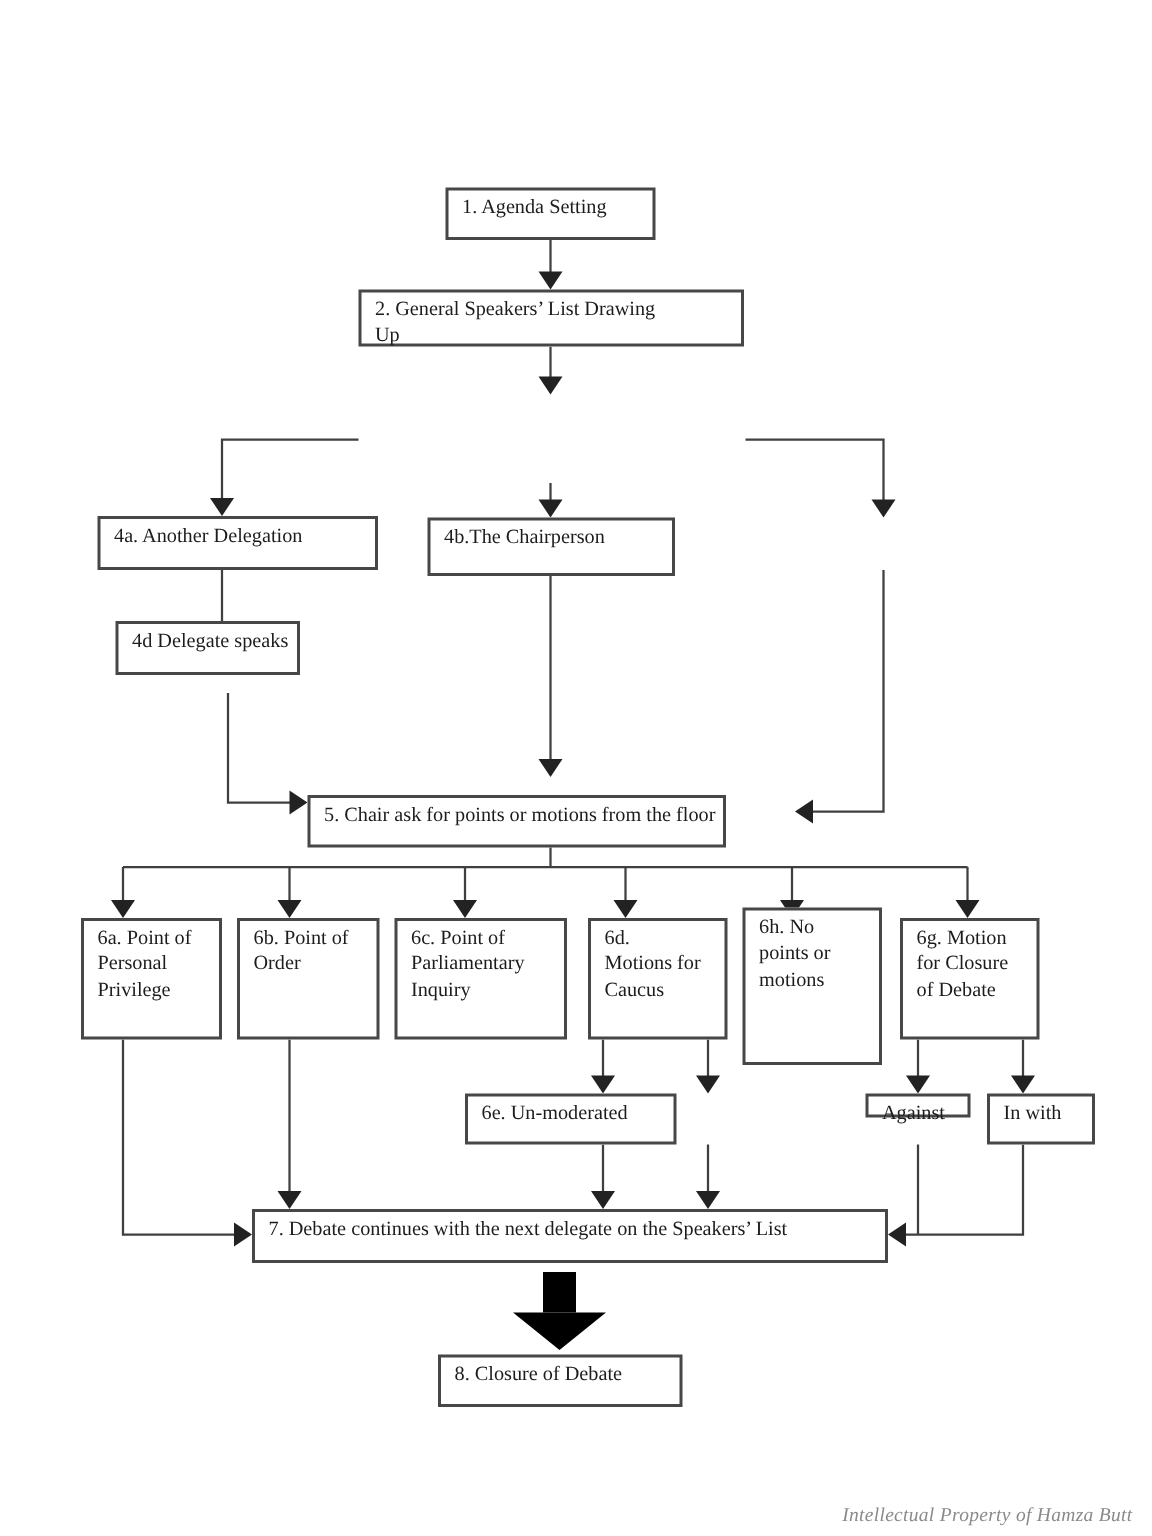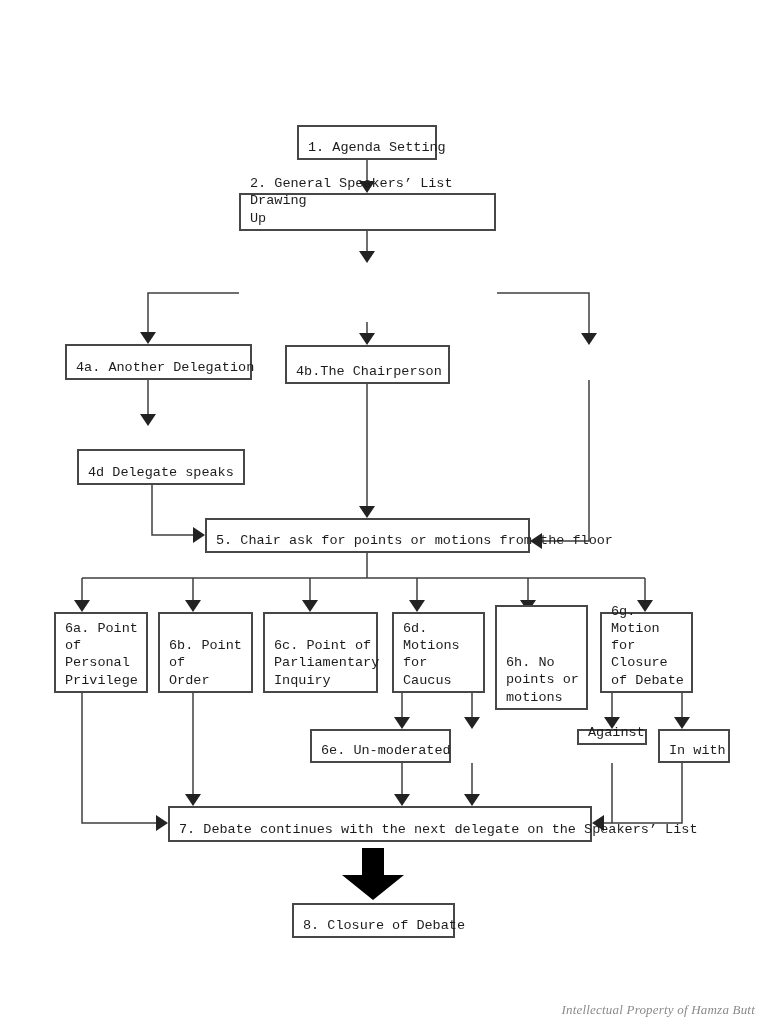--- a/index.html
+++ b/index.html
@@ -10,26 +10,25 @@
     position:relative;
     overflow:hidden;
   }
   .stage{position:absolute;left:0;top:0;width:768px;height:1024px;}
   .node{
     position:absolute;
     box-sizing:border-box;
     border:2px solid #474747;
     background:#ffffff;
     display:flex;
-    align-items:flex-end;
+    align-items:flex-start;
     padding:2px 4px 2px 9px;
     color:#1c1c1c;
     font-size:13.5px;
     line-height:1.28;
-    font-family:Liberation Mono, monospace;
   }
   .node .lbl{white-space:nowrap;}
   .node.m .lbl{white-space:pre-line;}
   .connectors{position:absolute;left:0;top:0;}
   .footer{
     position:absolute;
     right:13px;top:1002px;
     font-style:italic;
     font-size:13px;
     color:#8a8a8a;
@@ -131,25 +130,25 @@
 
   <div class="node" style="left:65px;top:344px;width:187px;height:36px">
     <span class="lbl">4a. Another Delegation</span>
   </div>
 
   <div class="node" style="left:285px;top:345px;width:165px;height:39px">
     <span class="lbl">4b.The Chairperson</span>
   </div>
 
 
-  <div class="node" style="left:77px;top:449px;width:168px;height:36px">
+  <div class="node" style="left:77px;top:414px;width:123px;height:36px">
     <span class="lbl">4d Delegate speaks</span>
   </div>
 
-  <div class="node" style="left:205px;top:518px;width:325px;height:35px">
+  <div class="node" style="left:205px;top:530px;width:279px;height:35px">
     <span class="lbl">5. Chair ask for points or motions from the floor</span>
   </div>
 
   <div class="node m" style="left:54px;top:612px;width:94px;height:81px">
     <span class="lbl">6a. Point of
 Personal
 Privilege</span>
   </div>
 
   <div class="node m" style="left:158px;top:612px;width:95px;height:81px">

